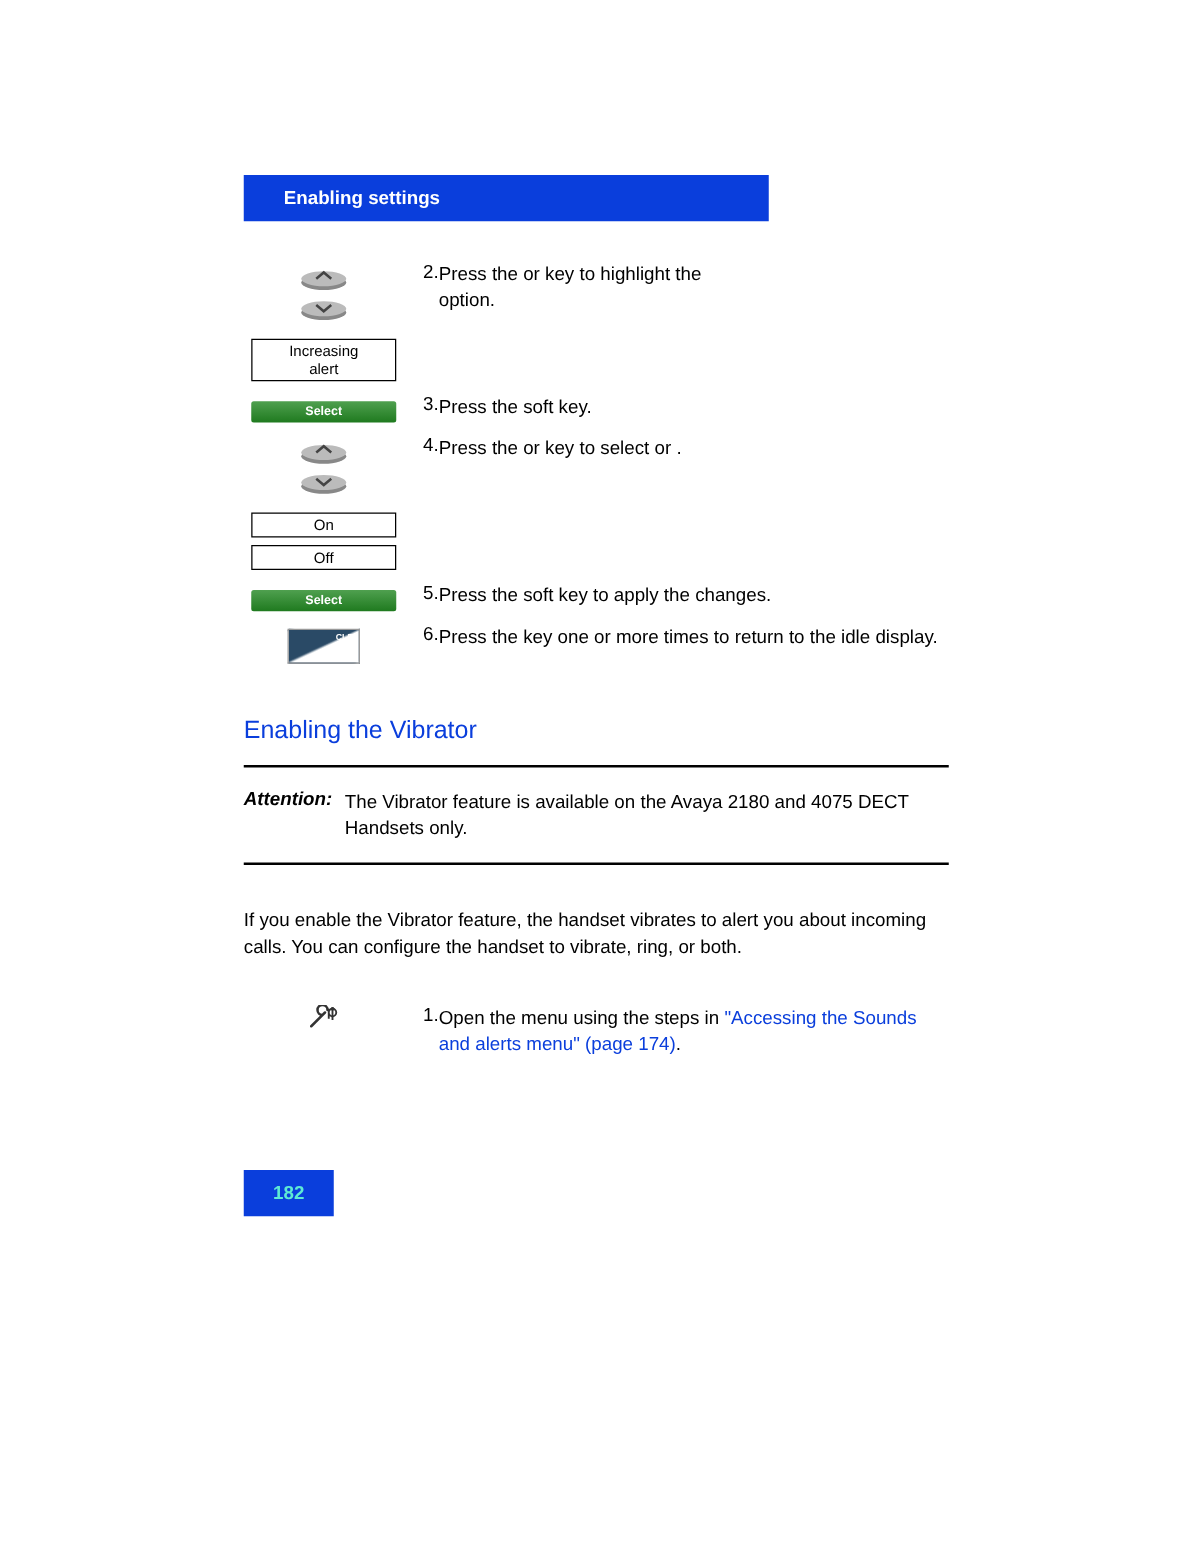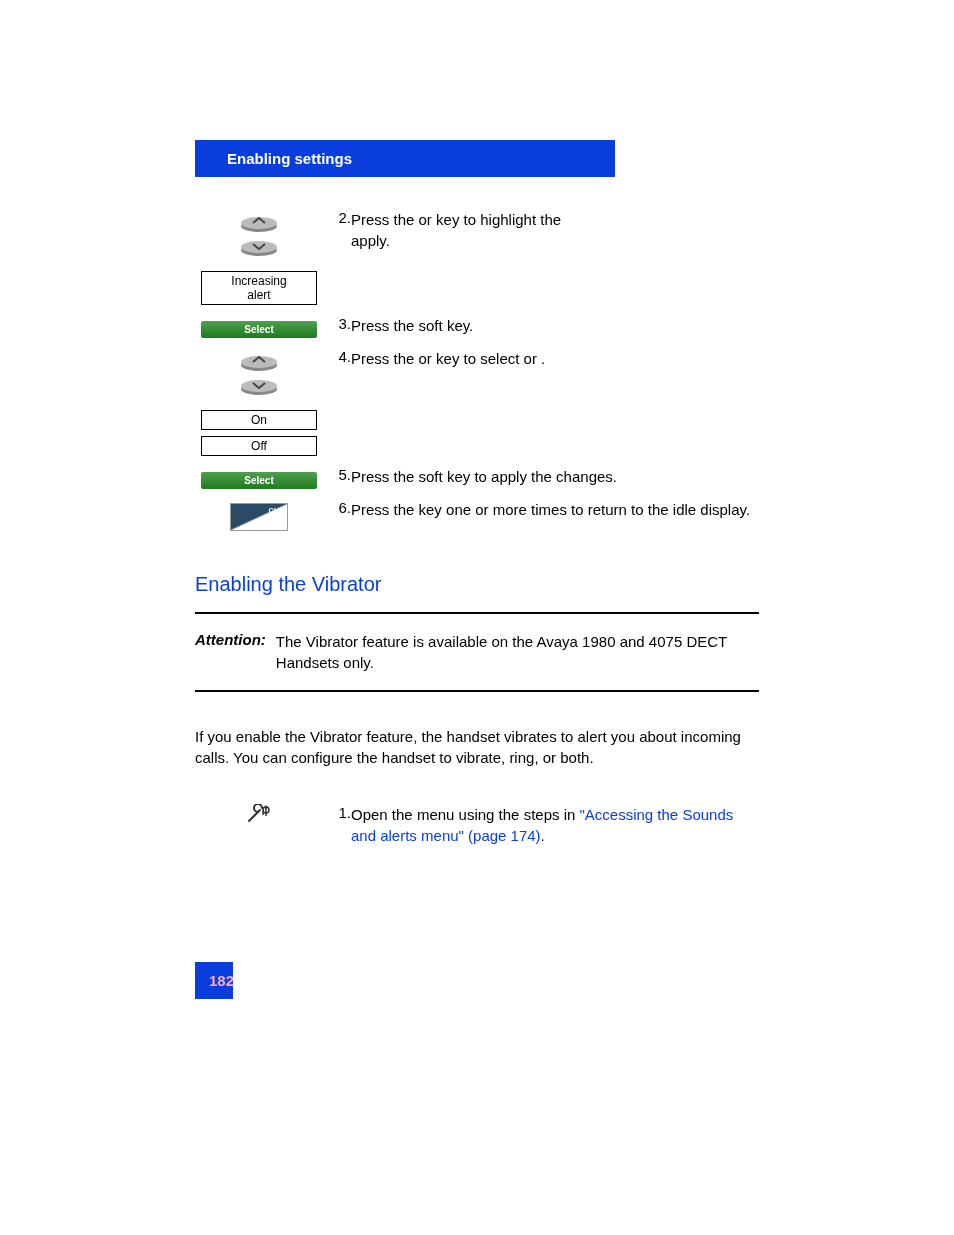--- a/index.html
+++ b/index.html
@@ -109,27 +109,27 @@
     line-height: 1.4;
   }
   .body-para {
     line-height: 1.4;
     margin: 34px 0;
   }
   .link {
     color: #0a3edc;
   }
   .footer-bar {
-    margin-top: 114px;
+    margin-top: 88px;
     background: #0a3edc;
-    color: #f9a8d4;
+    color: #5eead4;
     font-weight: bold;
     font-size: 15px;
     padding: 10px 14px;
-    width: 38px;
+    width: 72px;
     box-sizing: border-box;
     text-align: center;
   }
 </style>
 </head>
 <body>
 
 <div class="page">
 
   <div class="header-bar">Enabling settings</div>
@@ -145,21 +145,21 @@
           <path d="M14 10 L20 5 L26 10" fill="none" stroke="#444" stroke-width="2"></path>
         </svg>
         <svg class="nav-key" width="40" height="20" viewBox="0 0 40 20">
           <ellipse cx="20" cy="13" rx="18" ry="6" fill="#888"></ellipse>
           <ellipse cx="20" cy="10" rx="18" ry="6" fill="#bbb"></ellipse>
           <path d="M14 7 L20 12 L26 7" fill="none" stroke="#444" stroke-width="2"></path>
         </svg>
       </td>
       <td class="col-num">2.</td>
       <td class="col-text">
-        <span>Press the </span><span> or </span><span> key to highlight the </span><br><span> apply.</span>
+        <span>Press the </span><span> or </span><span> key to highlight the </span><br><span> option.</span>
       </td>
     </tr>
     <tr>
           <td></td>
           <td></td>
         </tr>
 
     <tr>
       <td class="col-icons">
         <div class="option-box">Increasing alert</div>
@@ -232,21 +232,21 @@
       </td>
     </tr>
 
   </tbody>
     </table>
 
   <h2 class="section">Enabling the Vibrator</h2>
 
   <div class="attention-block">
     <div class="attention-label">Attention:</div>
-    <div class="attention-text">The Vibrator feature is available on the Avaya 1980 and 4075 DECT Handsets only.</div>
+    <div class="attention-text">The Vibrator feature is available on the Avaya 2180 and 4075 DECT Handsets only.</div>
   </div>
 
   <p class="body-para">If you enable the Vibrator feature, the handset vibrates to alert you about incoming calls. You can configure the handset to vibrate, ring, or both.</p>
 
   <table class="step-table">
     <tbody>
         <tr>
       <td class="col-icons">
         <svg width="26" height="20" viewBox="0 0 26 20">
           <path d="M3 17 L12 8 A4 4 0 1 1 16 4 L16 4 M14 6 L7 13" fill="none" stroke="#333" stroke-width="2" stroke-linecap="round"></path>

